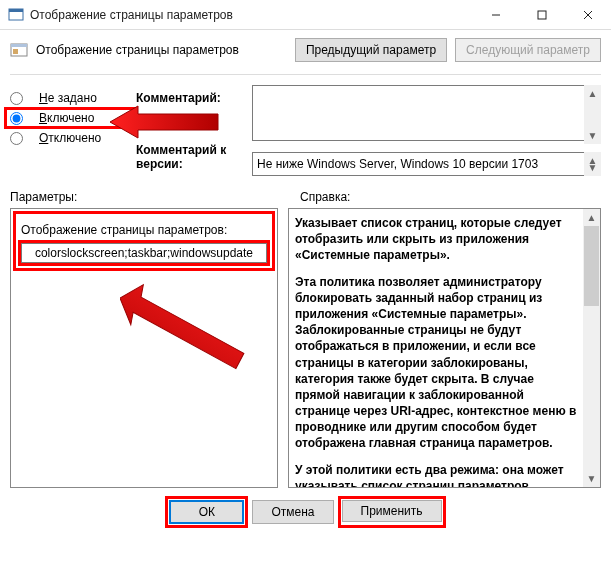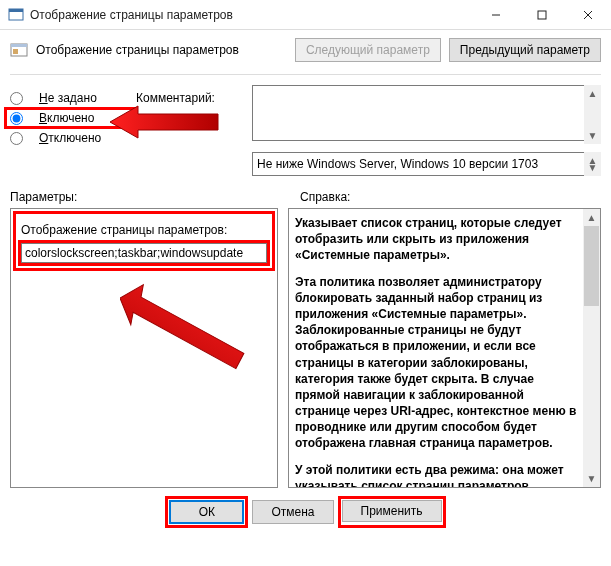--- a/index.html
+++ b/index.html
@@ -12,38 +12,38 @@
 .header-row { display: flex; align-items: center; padding: 8px 10px; gap: 8px; }
 .header-icon { width: 18px; height: 18px; }
 .header-title { font-size: 12px; flex: 1; }
 .nav-btn { border: 1px solid #adadad; background: #e1e1e1; padding: 4px 10px; font-size: 12px; min-width: 120px; }
 .nav-btn.disabled { color: #a0a0a0; background: #efefef; }
 .divider { height: 1px; background: #ddd; margin: 4px 10px; }
 .upper { display: flex; padding: 6px 10px 0 10px; gap: 6px; }
 .radios { width: 120px; display: flex; flex-direction: column; gap: 6px; padding-top: 6px; }
 .radio-row { display: flex; align-items: center; gap: 16px; font-size: 12px; }
 .radio-row .underline { text-decoration: underline; }
-.labels-col { width: 110px; display: flex; flex-direction: row; gap: 38px; padding-top: 6px; }
+.labels-col { width: 110px; display: flex; flex-direction: column; gap: 38px; padding-top: 6px; font-weight: bold; }
 .labels-col div { font-size: 12px; }
 .fields-col { flex: 1; display: flex; flex-direction: column; gap: 8px; }
 .textarea { width: 100%; border: 1px solid #7a7a7a; background: #fff; font-size: 12px; padding: 2px 4px; resize: none; }
 .comment-field { height: 56px; }
 .req-field { height: 24px; line-height: 18px; }
 .hl-red { position: relative; }
 .hl-red::after { content: ""; position: absolute; border: 3px solid #ff0000; pointer-events: none; }
 .radio-hl::after { left: -6px; top: -4px; right: -6px; bottom: -4px; }
 .arrow1 { position: absolute; left: 110px; top: 102px; pointer-events: none; }
 .arrow2 { position: absolute; left: 120px; top: 280px; pointer-events: none; }
 .section-labels { display: flex; padding: 14px 10px 4px 10px; }
 .section-labels div { font-size: 12px; }
 .section-labels .left-lbl { width: 290px; }
 .lower { display: flex; padding: 0 10px; gap: 10px; }
 .params-panel { width: 268px; height: 280px; border: 1px solid #888; background: #fff; padding: 10px; display: flex; flex-direction: column; gap: 8px; position: relative; }
 .params-panel .param-label { font-size: 12px; margin-top: 4px; }
-.params-input { width: 100%; border: 1px solid #7a7a7a; padding: 2px 3px; font-size: 12px; background: #fff; }
+.params-input { width: 100%; border: 1px solid #7a7a7a; padding: 2px 3px; font-size: 12px; background: #fff; text-align: center; }
 .params-outer-hl { position: relative; }
 .params-outer-hl::after { content: ""; position: absolute; left: -8px; right: -8px; top: -8px; bottom: -8px; border: 3px solid #ff0000; pointer-events: none; }
 .params-input-hl { position: relative; }
 .params-input-hl::after { content: ""; position: absolute; left: -3px; right: -3px; top: -3px; bottom: -3px; border: 3px solid #ff0000; pointer-events: none; }
 .help-panel { flex: 1; height: 280px; border: 1px solid #888; background: #fff; padding: 6px 18px 6px 6px; font-size: 12px; line-height: 1.35; overflow: hidden; position: relative; }
 .help-panel p { margin-bottom: 10px; font-weight: bold; }
 .scroll-ind { position: absolute; right: 0; top: 0; bottom: 0; width: 17px; background: #f0f0f0; }
 .scroll-thumb { position: absolute; right: 1px; top: 17px; width: 15px; height: 80px; background: #cdcdcd; }
 .scroll-arrow { position: absolute; right: 0; width: 17px; height: 17px; display: flex; align-items: center; justify-content: center; color: #666; font-size: 10px; }
 .scroll-arrow.up { top: 0; }
@@ -91,22 +91,22 @@
 
 <div class="header-row">
   <span class="header-icon">
     <svg width="18" height="18" viewBox="0 0 18 18">
         <rect x="1" y="3" width="16" height="12" fill="#fff" stroke="#888"></rect>
         <rect x="1" y="3" width="16" height="3" fill="#b0c4de"></rect>
         <rect x="3" y="8" width="5" height="5" fill="#d4a866"></rect>
       </svg>
   </span>
   <span class="header-title">Отображение страницы параметров</span>
+  <button class="nav-btn">Предыдущий параметр</button>
   <button class="nav-btn disabled">Следующий параметр</button>
-  <button class="nav-btn">Предыдущий параметр</button>
 </div>
 <div class="divider"></div>
 
 <div class="upper">
   <div class="radios">
     <label class="radio-row">
       <input type="radio" name="state" style="">
       <span><span class="underline">Н</span><span>е задано</span></span>
     </label>
     <div class="hl-red radio-hl" style="display:inline-block;">

